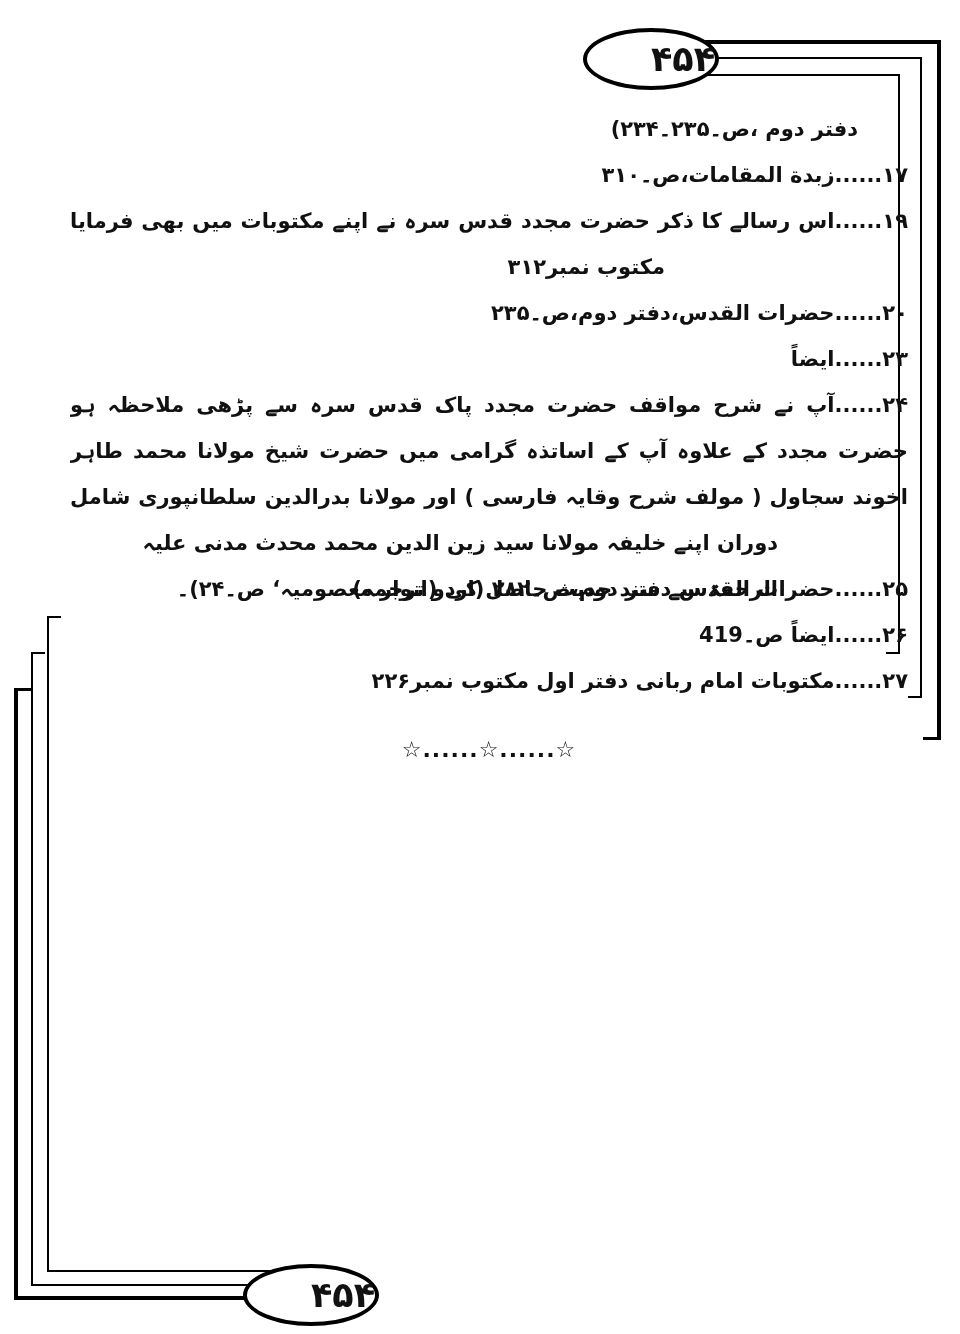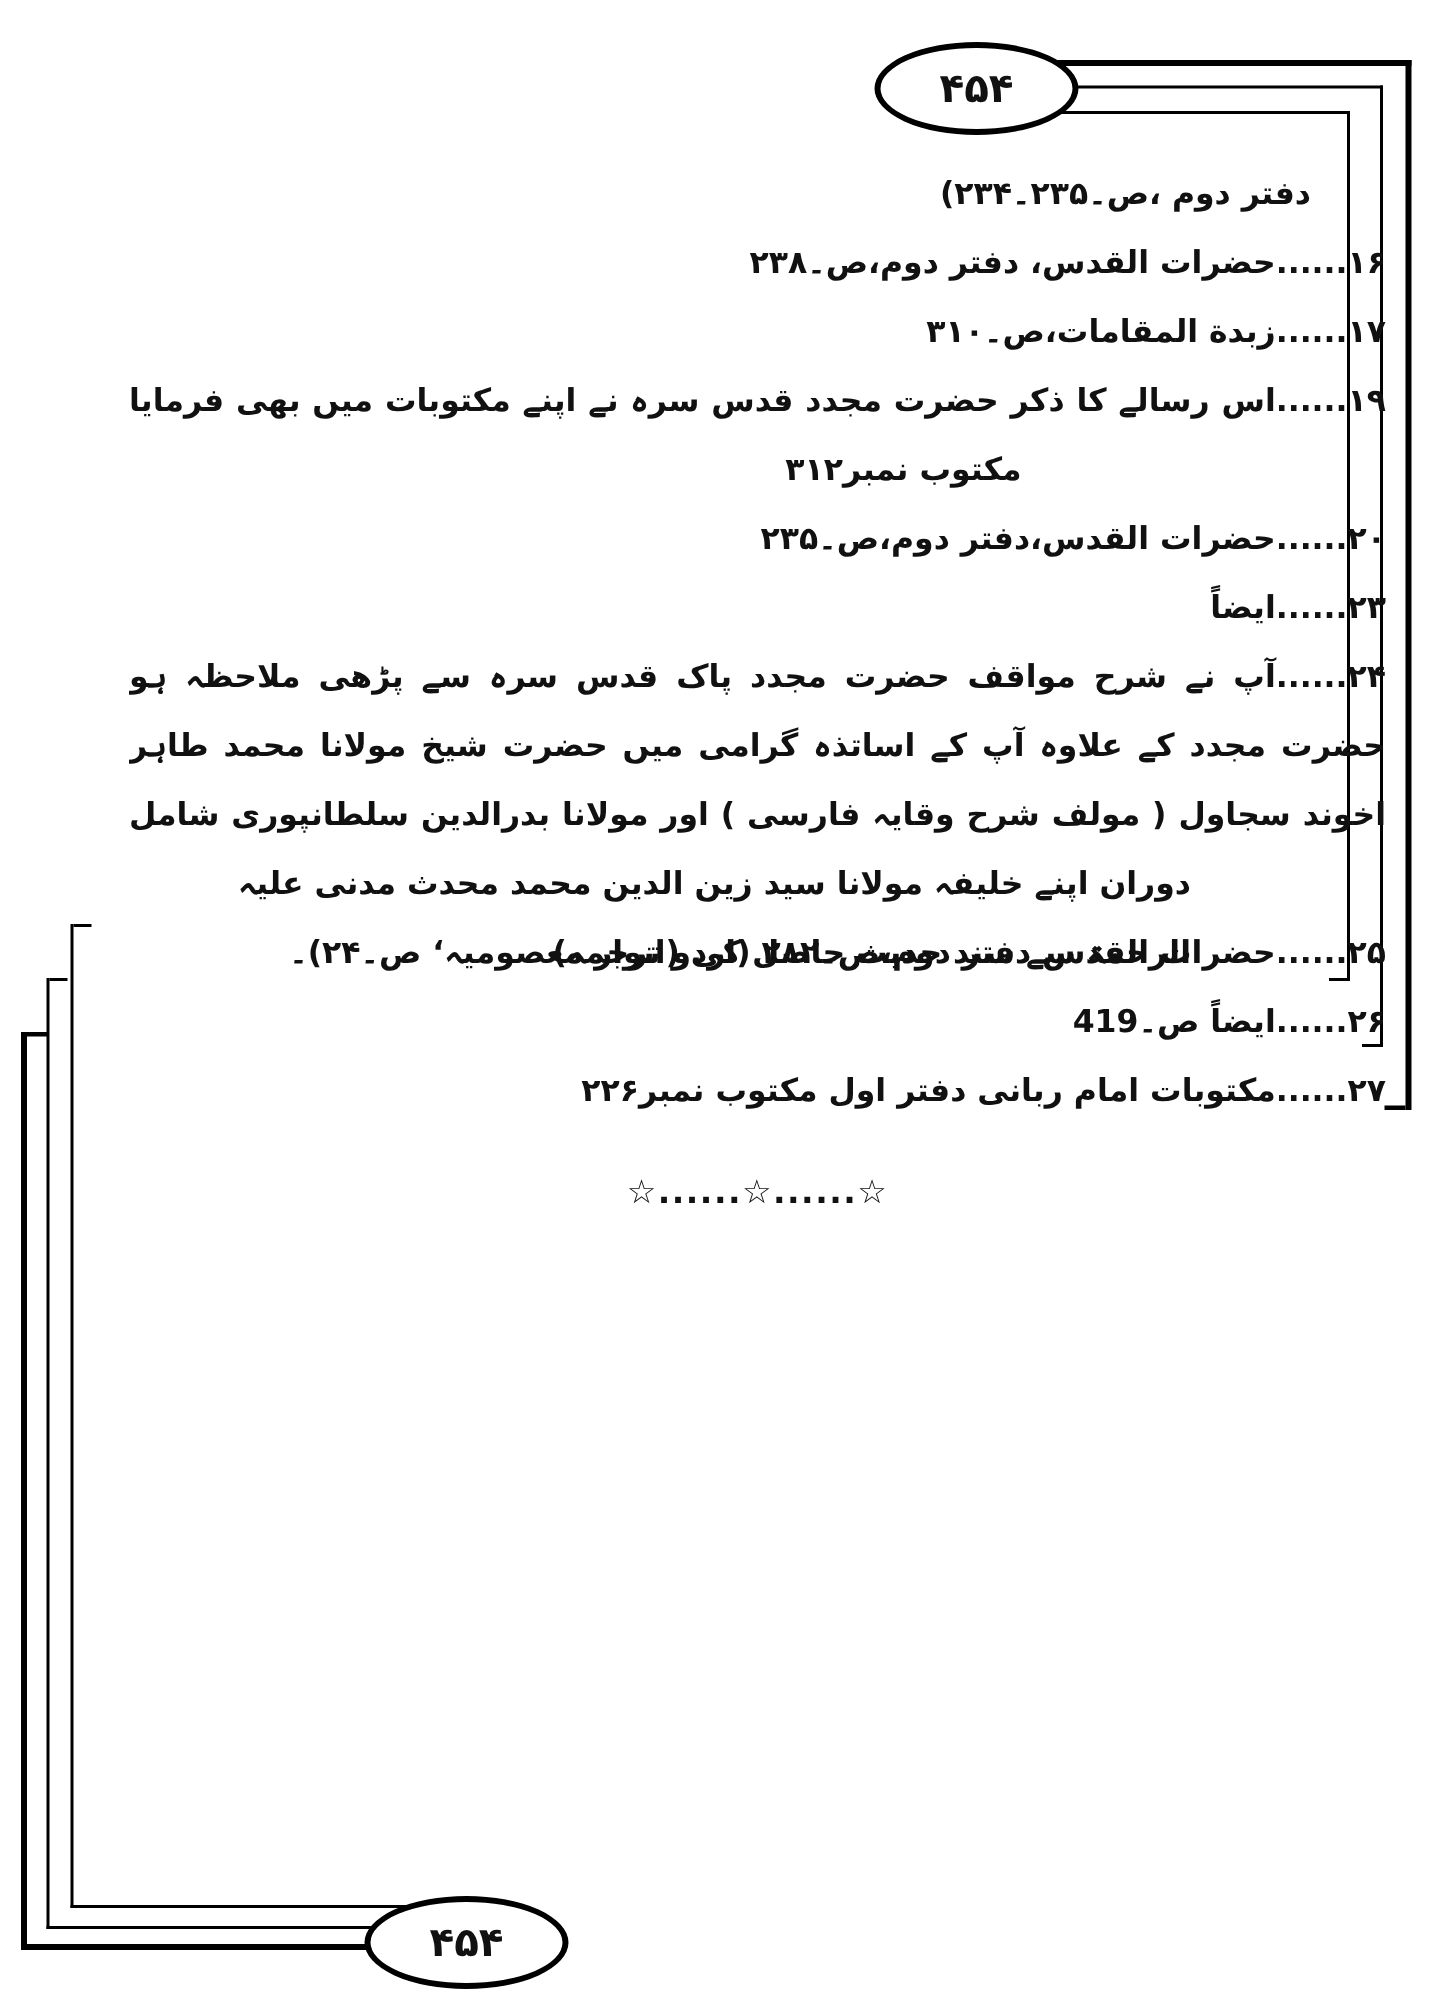--- a/index.html
+++ b/index.html
@@ -12,28 +12,28 @@
     color: #111;
   }
   
   .rule { position:absolute; background:#000; }
   
   .page-oval {
     position:absolute;
     background:#fff;
     border:4px solid #000;
     border-radius:50%;
-    display:flex; align-items:center; justify-content:center;
-    font-size:27px; font-weight:bold;
+    display:flex; align-items:center; 
+    font-size:35px; font-weight:bold;
     direction:rtl;
   }
   
   #refs {
     position:absolute;
-    left:86px; top:106px; width:838px;
+    left:70px; top:106px; width:838px;
     direction:rtl;
     font-size:21px;
     font-weight:bold;
     line-height:46px;
   }
   .line { height:46px; white-space:nowrap; overflow:visible; }
   .r  { text-align:right; }
   .j  { text-align:justify; text-align-last:justify; white-space:normal; height:46px; overflow:hidden; }
   .cont-indent { padding-right:50px; }
   .ind19 { padding-right:243px; }
@@ -74,21 +74,20 @@
 
   <div class="page-oval" style="left:583px; top:28px; width:128px; height:54px;">
     <span>۴۵۴</span>
   </div>
   <div class="page-oval" style="left:243px; top:1264px; width:128px; height:54px;">
     <span>۴۵۴</span>
   </div>
 
   <div id="refs">
     <div class="line r cont-indent">دفتر دوم ،ص۔۲۳۵۔۲۳۴)</div>
-    <div class="line r">۱۶......حضرات القدس، دفتر دوم،ص۔۲۳۸</div>
     <div class="line r">۱۷......زبدة المقامات،ص۔۳۱۰</div>
     <div class="line j">۱۹......اس رسالے کا ذکر حضرت مجدد قدس سرہ نے اپنے مکتوبات میں بھی فرمایا ہے ملاحظہ ہو مکتوبات امام ربانی دفتر اول</div>
     <div class="line r ind19">مکتوب نمبر۳۱۲</div>
     <div class="line r">۲۰......حضرات القدس،دفتر دوم،ص۔۲۳۵</div>
     <div class="line r">۲۳......ایضاً</div>
     <div class="line j">۲۴......آپ نے شرح مواقف حضرت مجدد پاک قدس سرہ سے پڑھی ملاحظہ ہو مکتوبات امام ربانی دفتر اول مکتوب نمبر۲۶۶‘</div>
     <div class="line j">حضرت مجدد کے علاوہ آپ کے اساتذہ گرامی میں حضرت شیخ مولانا محمد طاہر لاہوری رحمۃ اللہ علیہ، مولانا</div>
     <div class="line j">اخوند سجاول ( مولف شرح وقایہ فارسی ) اور مولانا بدرالدین سلطانپوری شامل ہیں ۔حرمین شریفین میں قیام کے</div>
     <div class="line r ind24">دوران اپنے خلیفہ مولانا سید زین الدین محمد محدث مدنی علیہ الرحمۃ سے سند حدیث حاصل کی (انوار معصومیہ‘ ص۔۲۴)۔</div>
     <div class="line r">۲۵......حضرات القدس دفتر دوم،ص۔۲۸۲ (اردو ترجمہ)</div>

